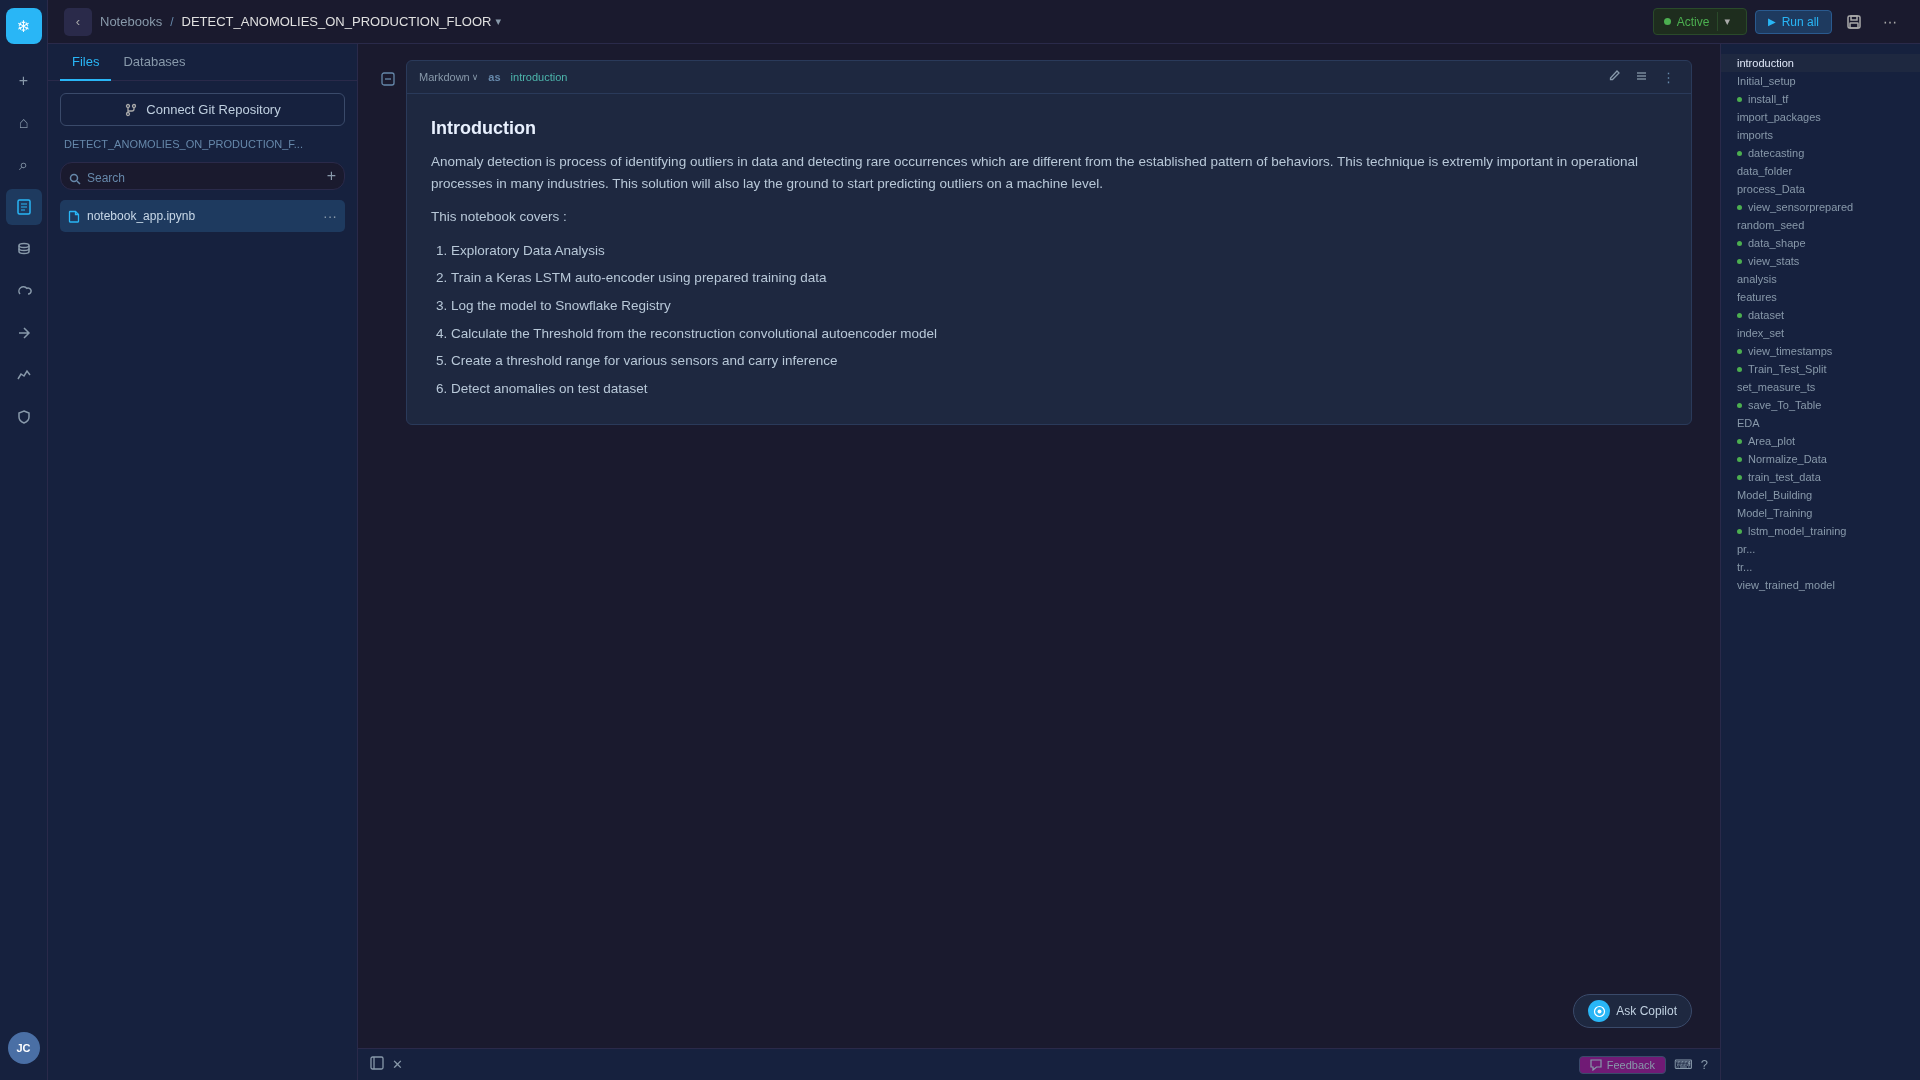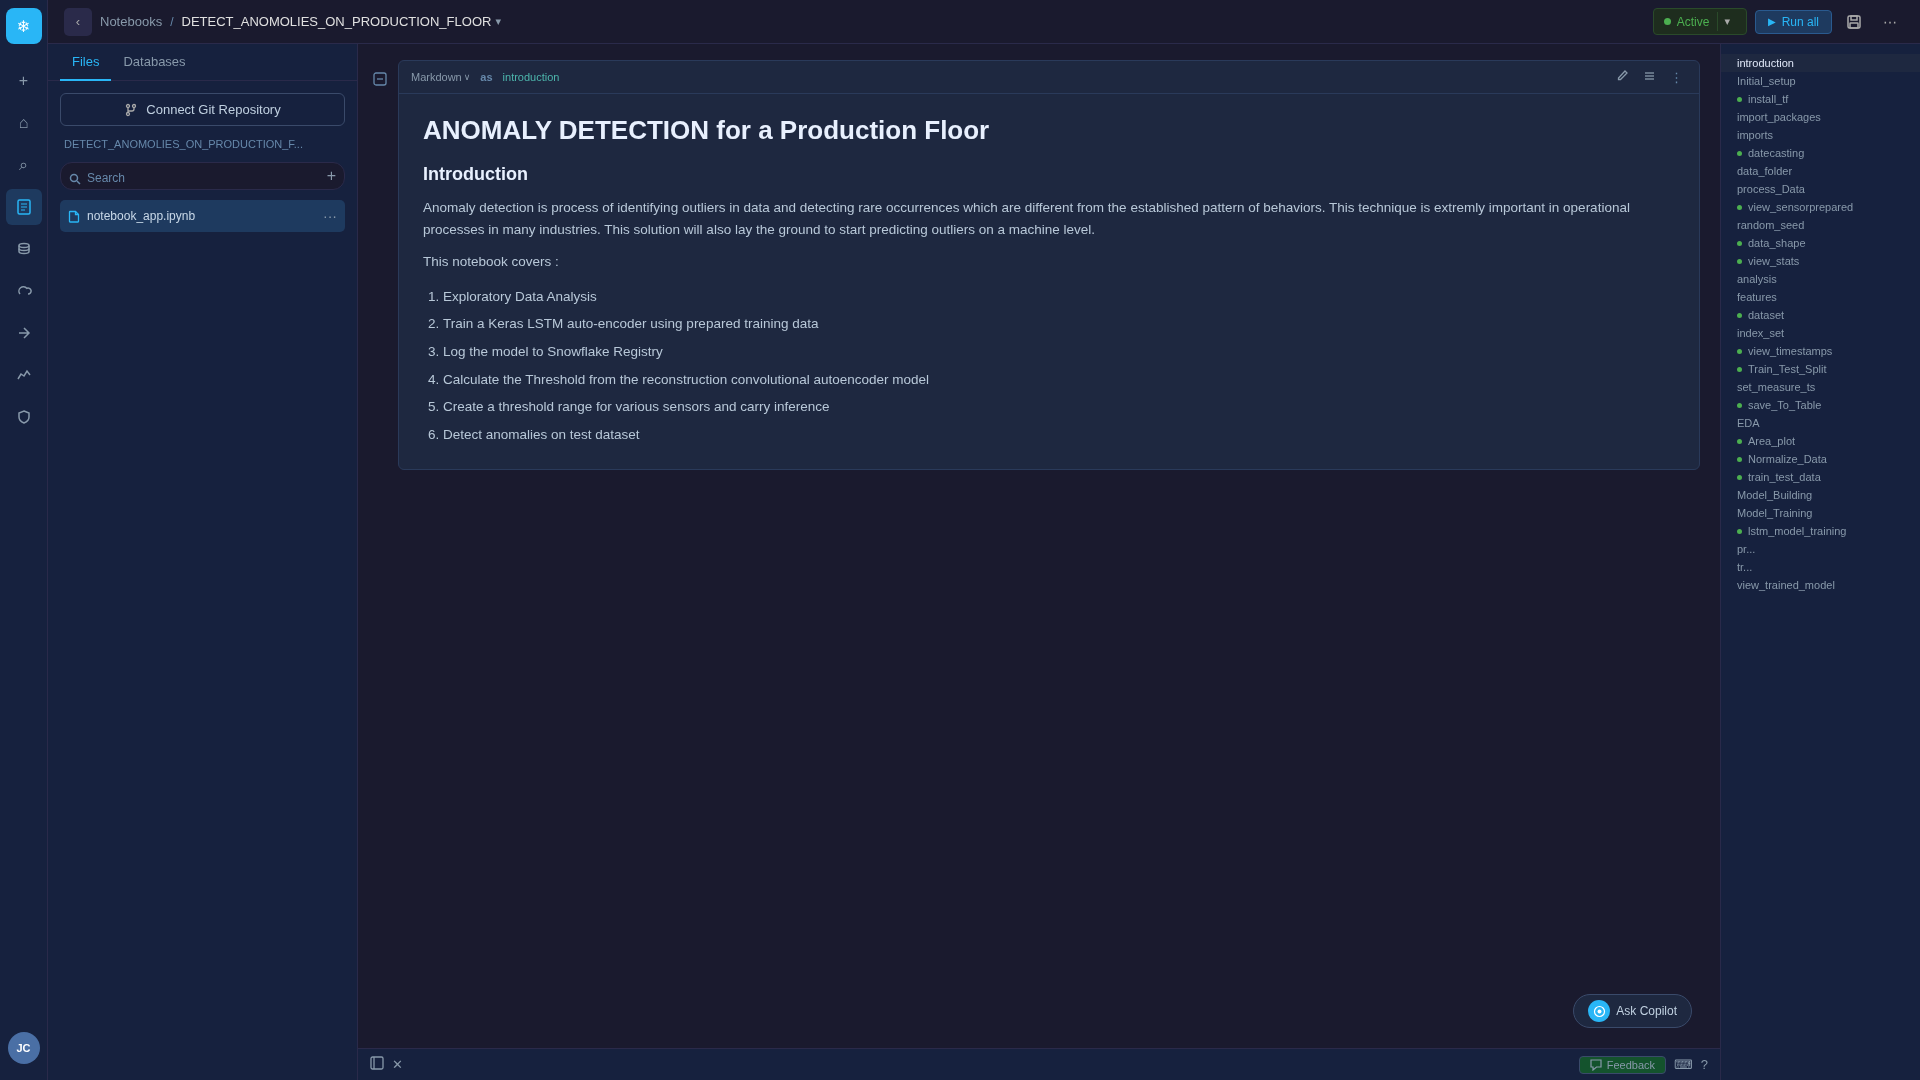--- a/index.html
+++ b/index.html
@@ -208,21 +208,21 @@
     .notebook-panel {
       flex: 1;
       background: #1a1a2e;
       display: flex;
       flex-direction: column;
       overflow: hidden;
     }
     .cell-container {
       flex: 1;
       overflow-y: auto;
-      padding: 16px 4px;
+      padding: 16px 12px;
     }
     .cell {
       display: flex;
       gap: 0;
       margin-bottom: 8px;
     }
     .cell-gutter {
       width: 36px;
       display: flex; align-items: flex-start; justify-content: center;
       padding-top: 12px;
@@ -293,21 +293,21 @@
       background: #16213e;
       border-top: 1px solid #2a2a4a;
       display: flex; align-items: center;
       padding: 0 12px;
       gap: 8px;
     }
     .bottom-icon { color: #8899aa; font-size: 13px; cursor: pointer; }
     .bottom-spacer { flex: 1; }
     .feedback-btn {
       display: flex; gap: 5px;
-      background: #14532d;
+      background: #701a75;
       border: 1px solid #3a4a6a;
       border-radius: 4px;
       padding: 2px 10px;
       font-size: 11px;
       color: #8899aa;
       cursor: pointer;
     }
     .copilot-btn {
       display: flex; align-items: center; gap: 6px;
       background: #1e2840;
@@ -478,21 +478,20 @@
               <span class="cell-toolbar-icon">
                 <svg width="13" height="13" viewBox="0 0 13 13" fill="none" stroke="#8899aa" stroke-width="1.3">
                     <line x1="2" y1="4" x2="11" y2="4"></line>
                     <line x1="2" y1="7" x2="11" y2="7"></line>
                     <line x1="2" y1="10" x2="11" y2="10"></line>
                   </svg>
               </span>
               <span class="cell-toolbar-icon">⋮</span>
             </div>
             <div class="cell-content">
-              <div class="md-h1">ANOMALY DETECTION for a Production Floor</div>
               <div class="md-h2">Introduction</div>
               <div class="md-p">Anomaly detection is process of identifying outliers in data and detecting rare occurrences which are different from the established pattern of behaviors. This technique is extremly important in operational processes in many industries. This solution will also lay the ground to start predicting outliers on a machine level.</div>
               <div class="md-p">This notebook covers :</div>
               <ol class="md-ol">
                 <li>Exploratory Data Analysis</li>
                 <li>Train a Keras LSTM auto-encoder using prepared training data</li>
                 <li>Log the model to Snowflake Registry</li>
                 <li>Calculate the Threshold from the reconstruction convolutional autoencoder model</li>
                 <li>Create a threshold range for various sensors and carry inference</li>
                 <li>Detect anomalies on test dataset</li>

